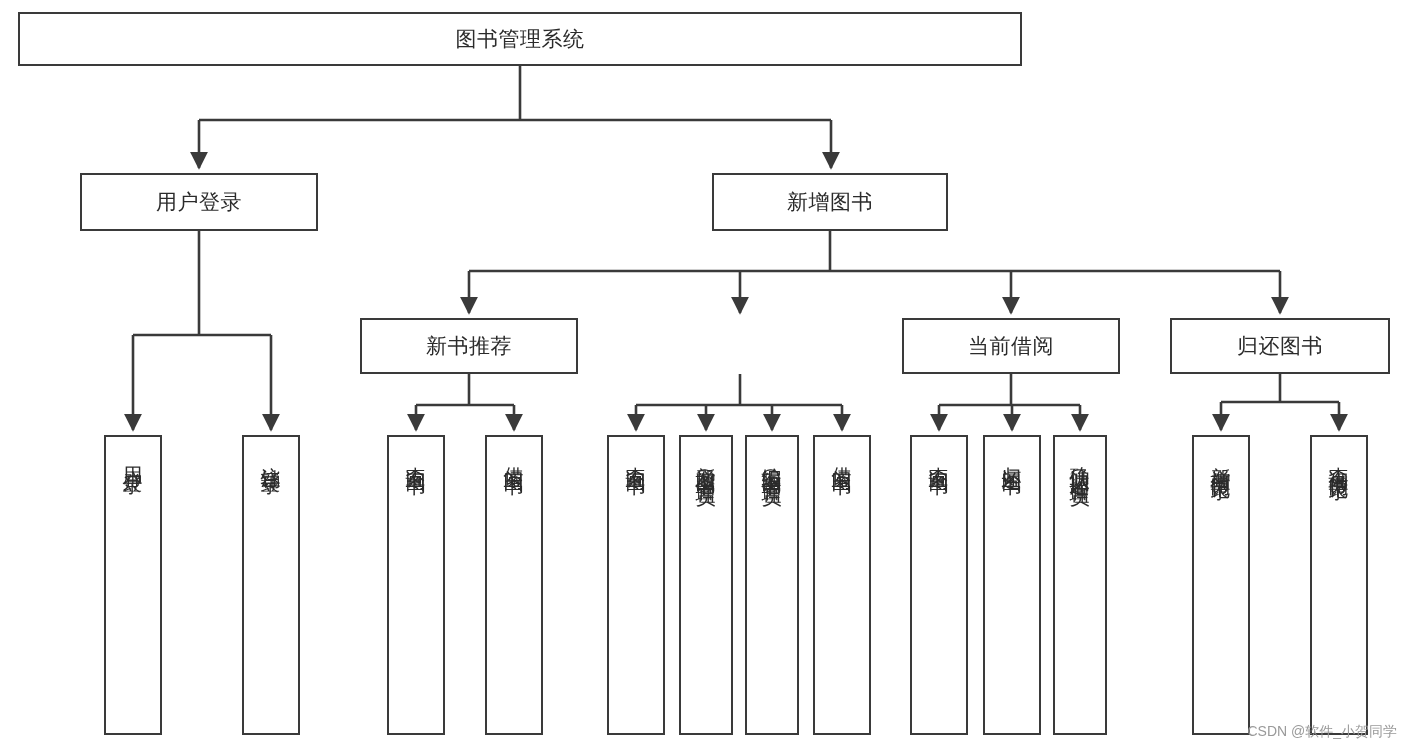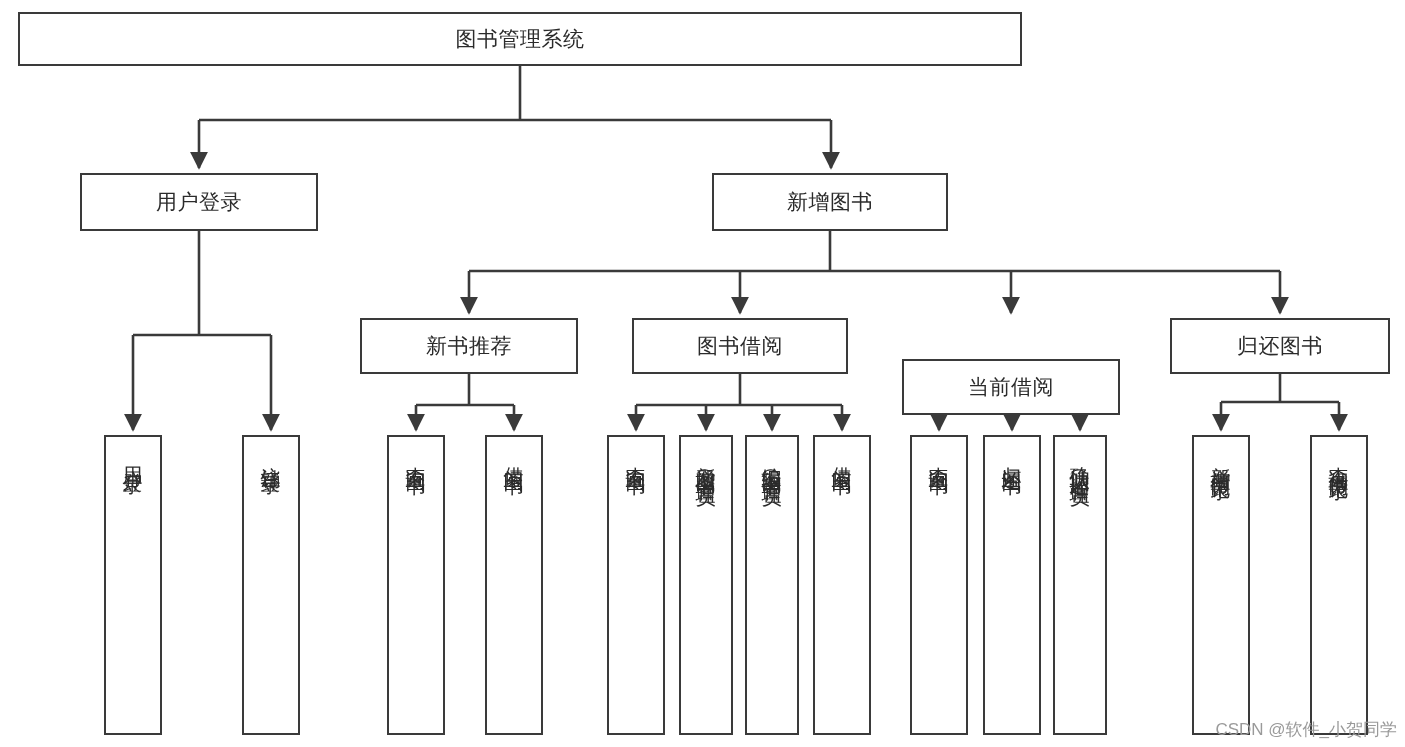--- a/index.html
+++ b/index.html
@@ -53,21 +53,21 @@
     font-size: 20px;
     letter-spacing: 3px;
     line-height: 1;
     white-space: nowrap;
     text-align: left;
   }
   #watermark {
     position: absolute;
     right: 8px;
     bottom: 6px;
-    font-size: 17px;
+    font-size: 14px;
     color: #9a9a9a;
     white-space: nowrap;
     z-index: 5;
     font-family: "Liberation Sans", "DejaVu Sans", sans-serif;
   }
 </style>
 </head>
 <body>
 
 <div id="canvas">
@@ -129,24 +129,21 @@
   <div class="node" style="left:80px; top:173px; width:238px; height:58px;">
     <span class="label">用户登录</span>
   </div>
   <div class="node" style="left:712px; top:173px; width:236px; height:58px;">
     <span class="label">新增图书</span>
   </div>
 
   <div class="node" style="left:360px; top:318px; width:218px; height:56px;text-align:center;">
     <span class="label">新书推荐</span>
   </div>
-  <div class="node" style="left:632px; top:318px; width:216px; height:56px;">
-    <span class="label">图书借阅</span>
-  </div>
-  <div class="node" style="left:902px; top:318px; width:218px; height:56px;margin-top:41px;">
+  <div class="node" style="left:902px; top:318px; width:218px; height:56px;">
     <span class="label">当前借阅</span>
   </div>
   <div class="node" style="left:1170px; top:318px; width:220px; height:56px;">
     <span class="label">归还图书</span>
   </div>
 
   <div class="node vertical" style="left:104px; top:435px; width:58px; height:300px;">
     <span class="label">用户登录</span>
   </div>
   <div class="node vertical" style="left:242px; top:435px; width:58px; height:300px;">

